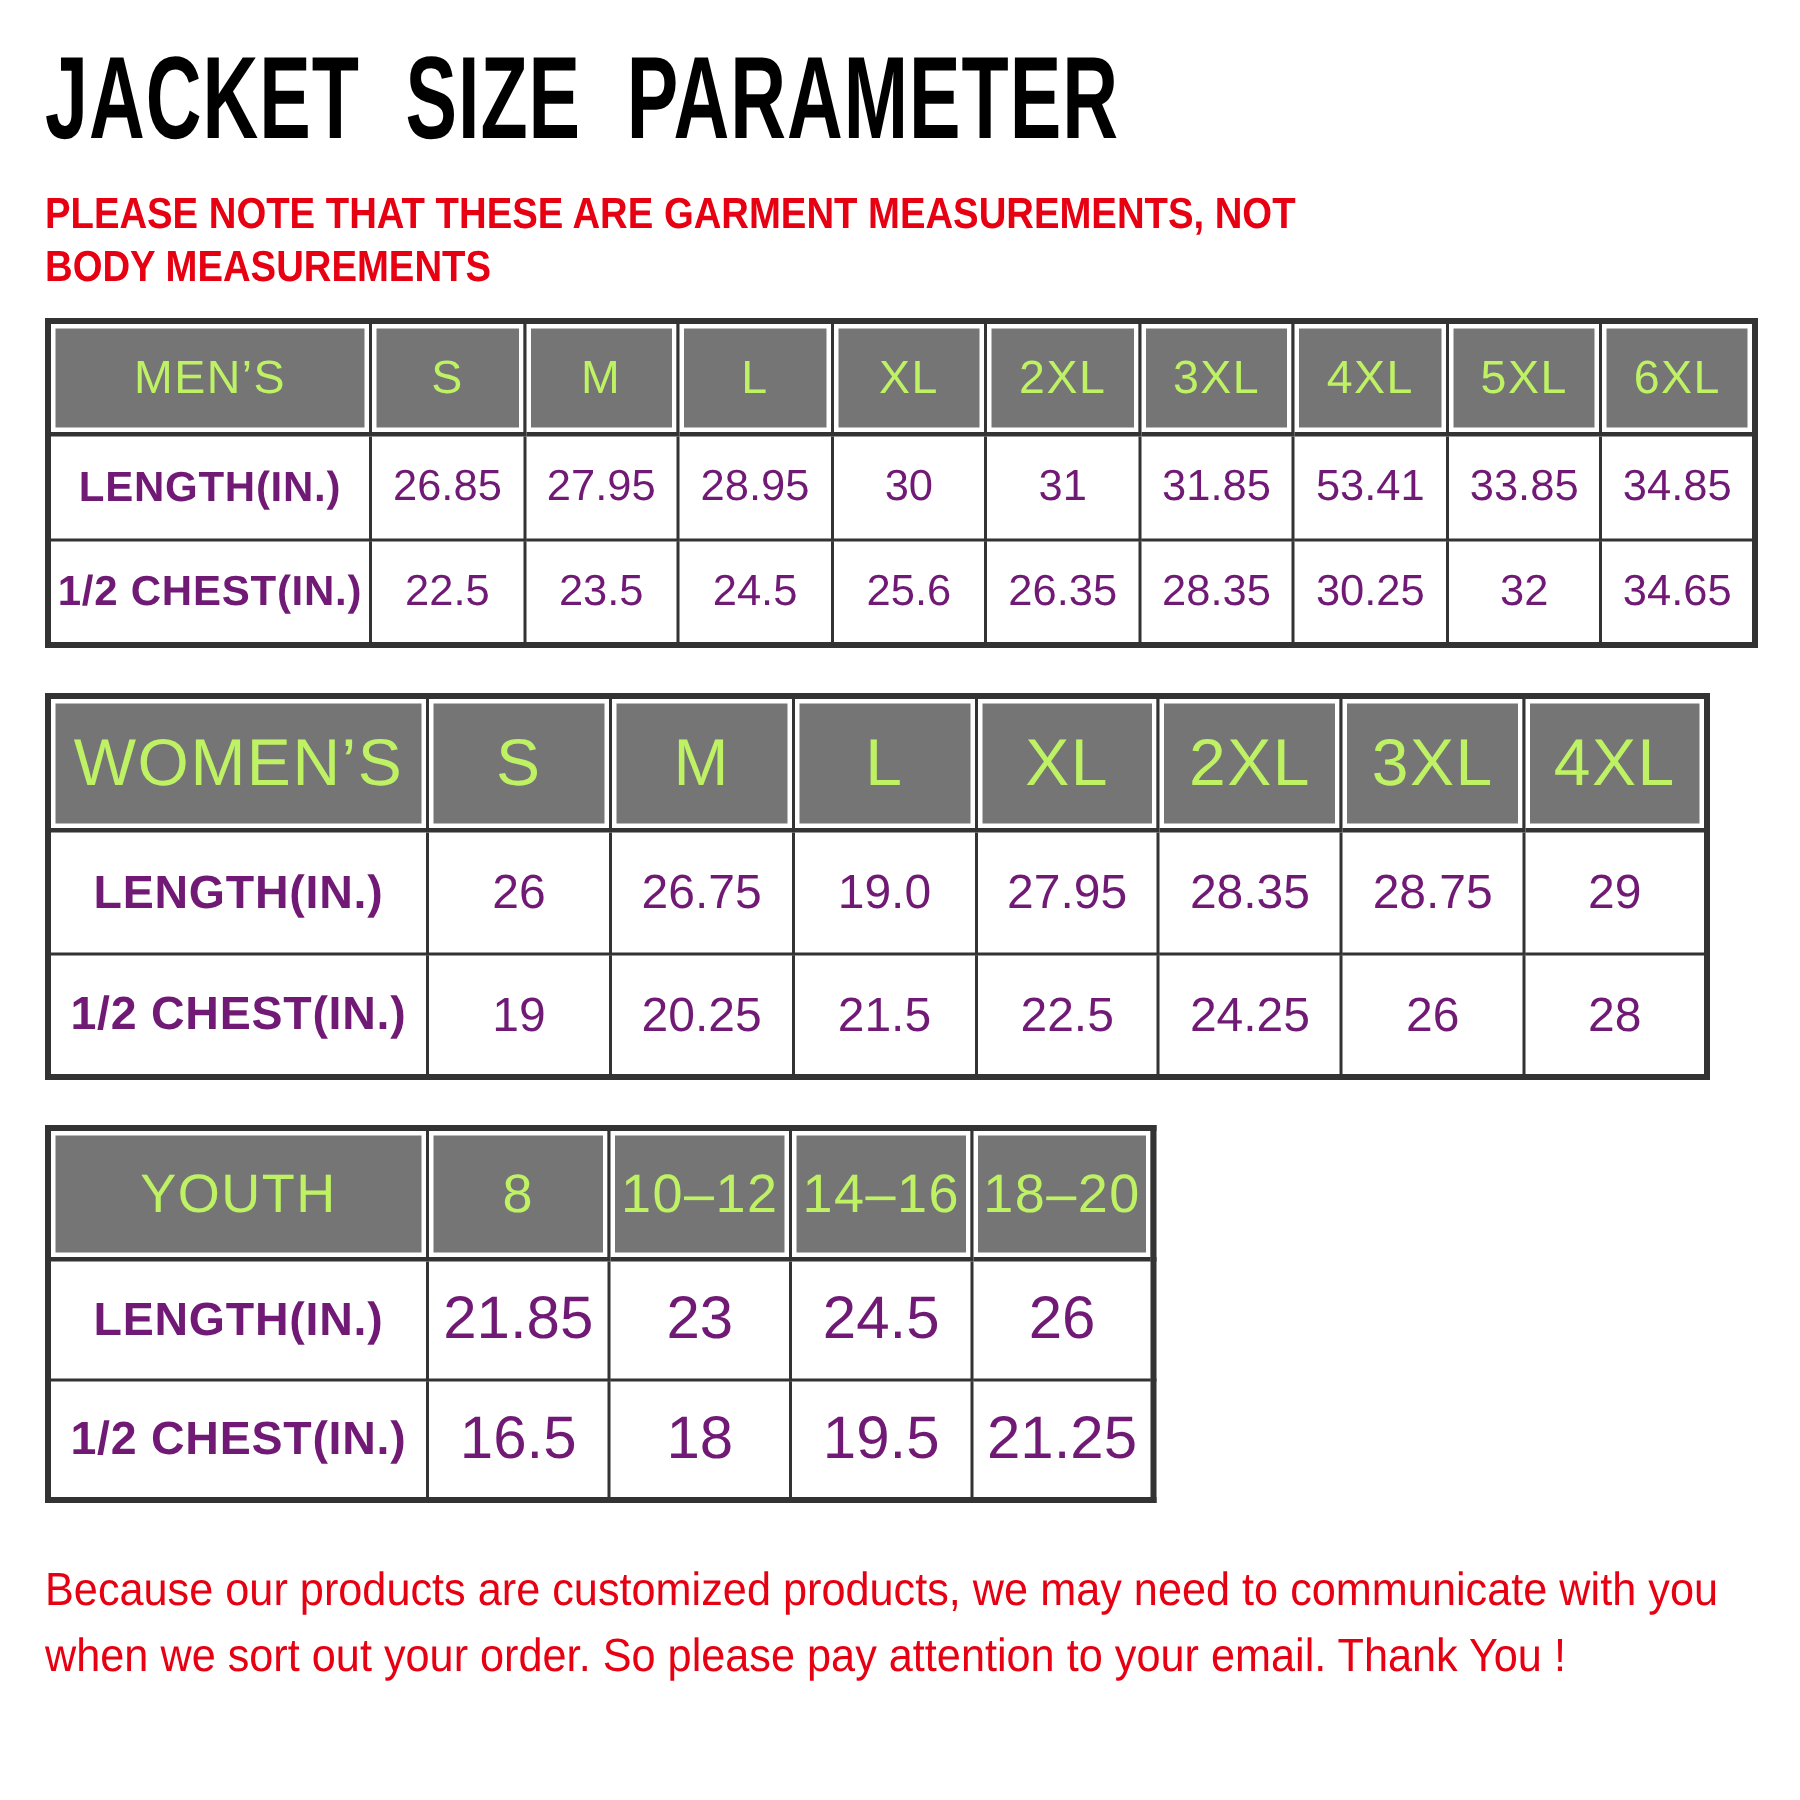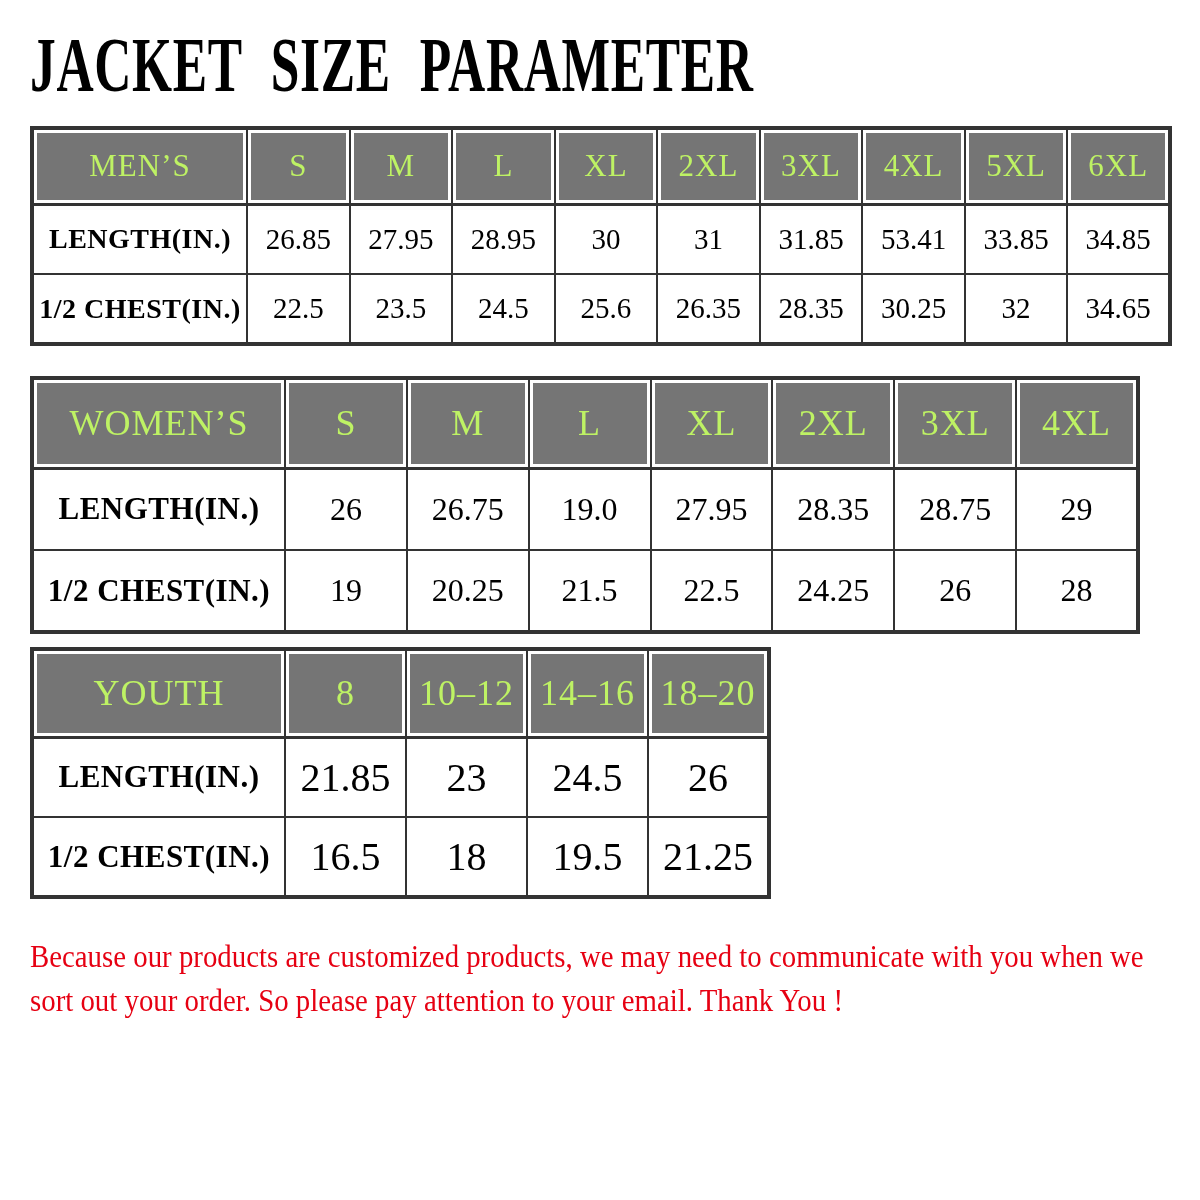--- a/index.html
+++ b/index.html
@@ -3,21 +3,21 @@
 <meta charset="utf-8">
 <style>
   * { margin:0; padding:0; box-sizing:border-box; }
   html,body { background:#ffffff; }
   body {
     width:1200px; height:1200px;
     font-family:"Liberation Sans", sans-serif;
     color:#111;
     overflow:hidden;
   }
-  .page { position:relative; width:1200px; height:1200px; padding:26px 0 0 30px;font-family:Liberation Serif, serif; }
+  .page { position:relative; width:1200px; height:1200px; padding:26px 0 0 30px; }
 
   
   .title { line-height:1.0; height:84px; }
   .title .squeeze {
     display:inline-block; white-space:nowrap;
     font-size:78px; font-weight:700; color:#000;
     letter-spacing:1px; word-spacing:0.30em;
     transform:scaleX(0.66); transform-origin:left center;
   }
 
@@ -40,36 +40,36 @@
     border:2px solid var(--line,#333);
     text-align:center; vertical-align:middle;
     overflow:hidden; white-space:nowrap;
   }
   table.sizes thead th {
     background:var(--gray,#757575); color:#bef264;
     font-weight:400; letter-spacing:1px;
     border-bottom-width:3px;
     box-shadow:inset 0 0 0 3px #fff; 
   }
-  table.sizes td { color:#000000; font-weight:400; }
+  table.sizes td { color:#701a75; font-weight:400; }
   table.sizes td.rowlabel { font-weight:700; letter-spacing:0.5px; }
 
   .t-mens { width:1142px; margin-top:16px; }
   .t-mens col.label-col { width:215px; }
   .t-mens thead th { height:76px; font-size:31px; }
   .t-mens td { height:70px; font-size:29px; }
   .t-mens td.rowlabel { font-size:28px; }
 
   .t-womens { width:1110px; margin-top:30px; }
   .t-womens col.label-col { width:253px; }
-  .t-womens thead th { height:90px; font-size:36px; }
+  .t-womens thead th { height:90px; font-size:44px; }
   .t-womens td { height:82px; font-size:32px; }
   .t-womens td.rowlabel { font-size:31px; }
 
-  .t-youth { width:741px; margin-top:13px; }
+  .t-youth { width:741px; margin-top:30px; }
   .t-youth col.label-col { width:253px; }
   .t-youth thead th { height:88px; font-size:36px; }
   .t-youth td { height:80px; font-size:40px; }
   .t-youth td.rowlabel { font-size:31px; }
 
   
   .footer-para { margin-top:36px; }
   .footer-para .squeeze {
     display:inline-block; width:1250px;
     font-size:31px; line-height:1.42;
@@ -86,20 +86,23 @@
 </style>
 </head>
 <body>
 
 <div class="page">
 
   <h1 class="title">
     <span class="squeeze">JACKET SIZE PARAMETER</span>
   </h1>
 
+  <p class="note">
+    <span class="squeeze">PLEASE NOTE THAT THESE ARE GARMENT MEASUREMENTS, NOT BODY MEASUREMENTS</span>
+  </p>
 
   <table class="sizes t-mens">
       <colgroup>
         <col class="label-col">
         <col class="size-col">
         <col class="size-col">
         <col class="size-col">
         <col class="size-col">
         <col class="size-col">
         <col class="size-col">

